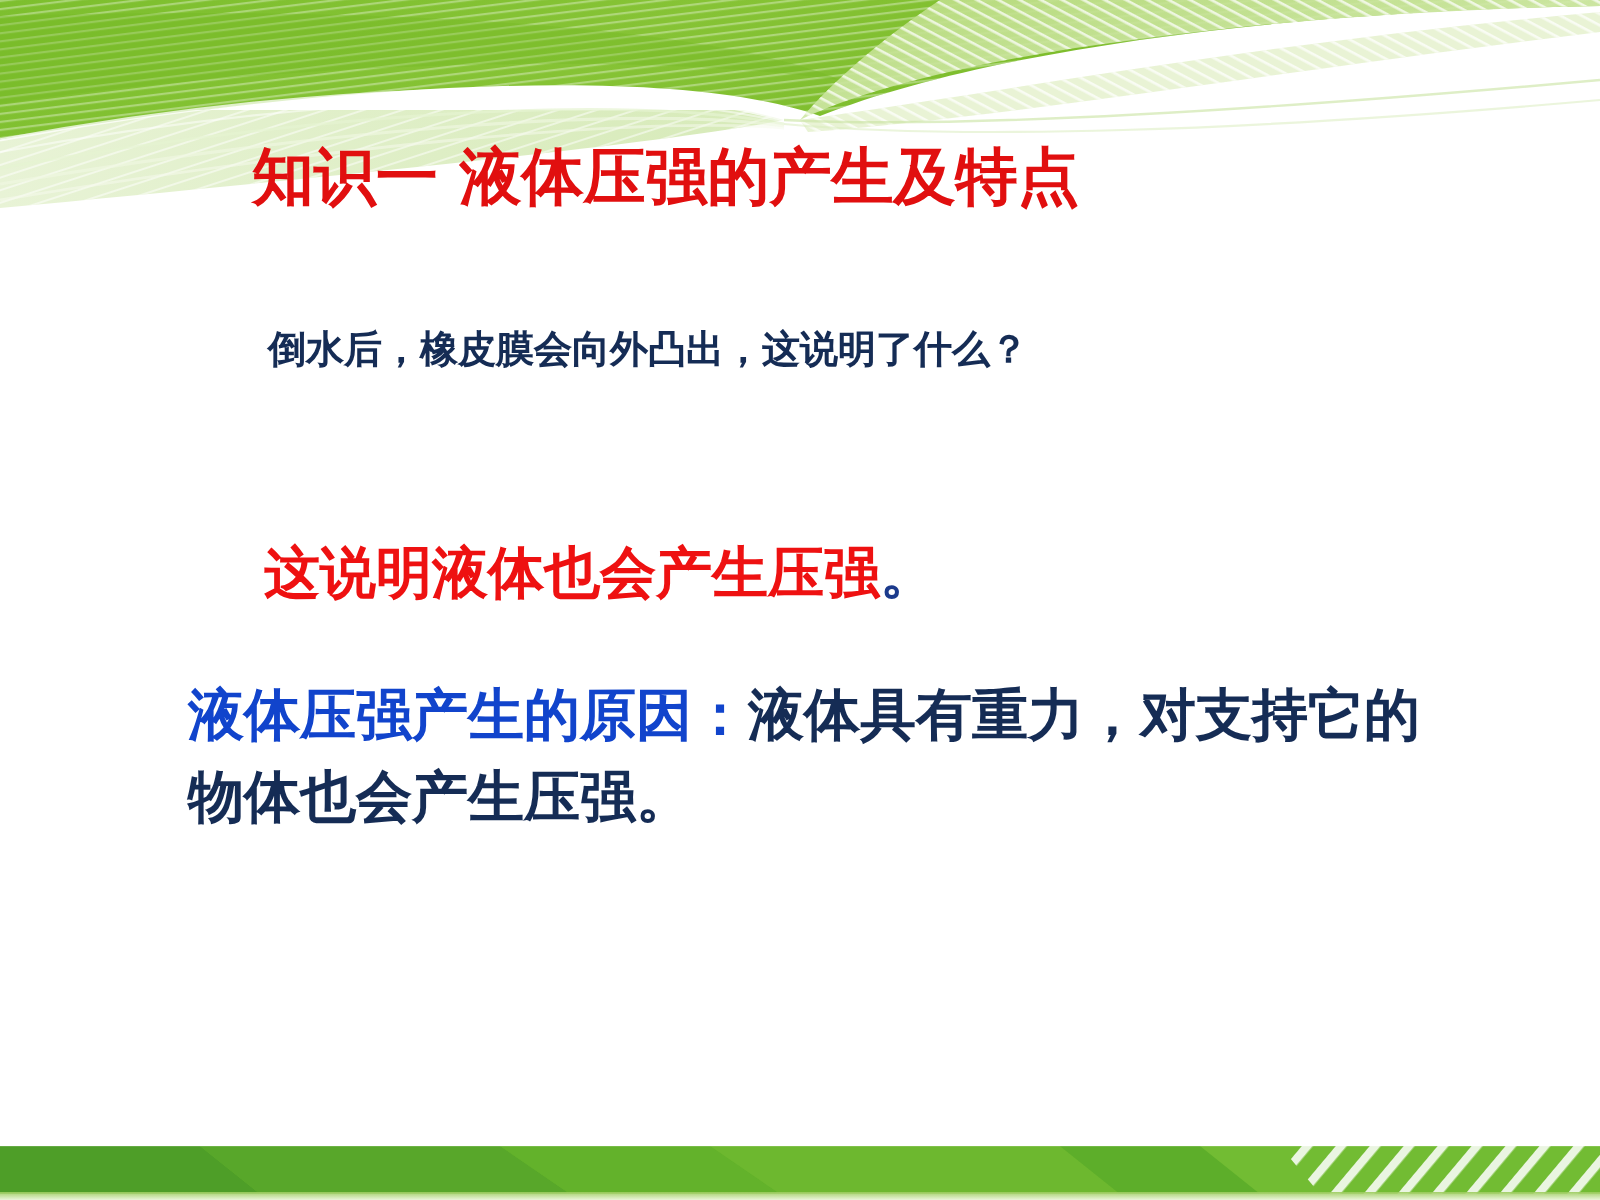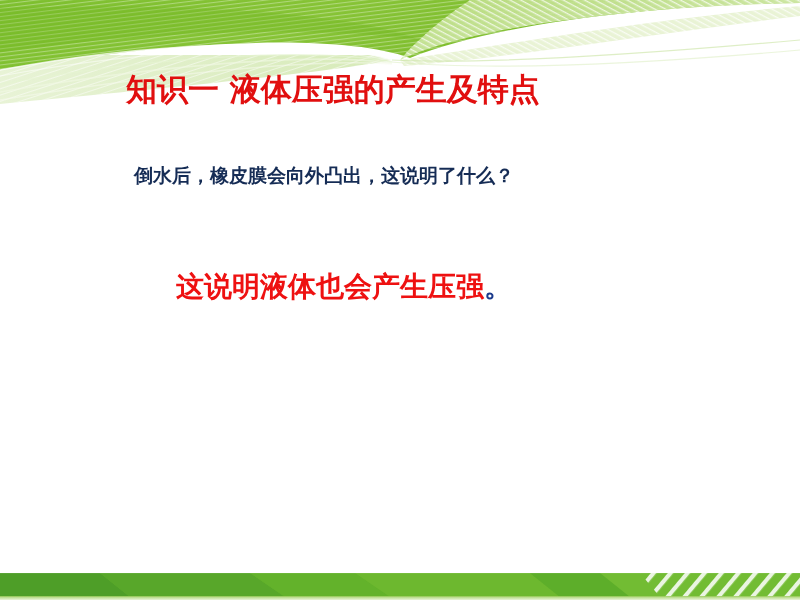--- a/index.html
+++ b/index.html
@@ -85,21 +85,20 @@
 
   .answer-line {
     position: absolute;
     left: 132px;
     top: 270px;
     font-size: 28px;
     font-weight: bold;
     color: #EE1111;
     white-space: nowrap;
     line-height: 1.2;
-    margin-left: 44px;
   }
   .answer-line .period {
     color: #1B3A8C;
   }
 
   .reason-block {
     position: absolute;
     left: 94px;
     top: 338px;
     width: 620px;
@@ -204,20 +203,23 @@
   <div id="content">
 
     <div class="slide-title">知识一 液体压强的产生及特点</div>
 
     <div class="question-block">倒水后，橡皮膜会向外凸出，这说明了什么？</div>
 
     <div class="answer-line">
       <span>这说明液体也会产生压强</span><span class="period">。</span>
     </div>
 
+    <div class="reason-block">
+      <span class="hl">液体压强产生的原因：</span><span>液体具有重力，对支持它的物体也会产生压强。</span>
+    </div>
 
   </div>
 
   <div id="footer-decoration">
     <svg width="800" height="40" viewBox="0 0 800 40" xmlns="http://www.w3.org/2000/svg">
       <defs>
         <pattern id="diagStripes" width="13" height="13" patternUnits="userSpaceOnUse" patternTransform="rotate(40)">
           <rect width="13" height="13" fill="none"></rect>
           <rect width="4.2" height="13" fill="#ffffff" opacity="0.85"></rect>
         </pattern>

